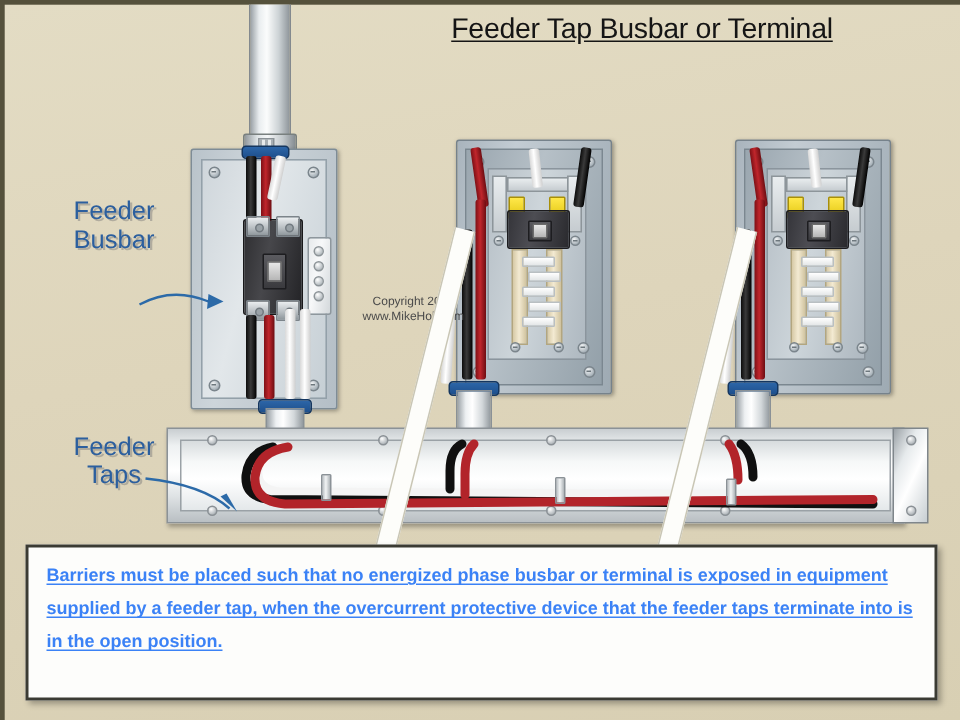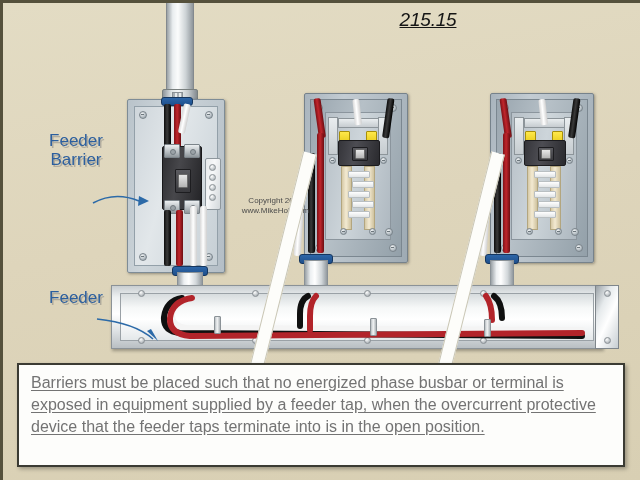--- a/index.html
+++ b/index.html
@@ -195,33 +195,33 @@
   }
 
   
   #caption{
     left:14px;top:360px;width:608px;height:104px;
     background:#fdfdfb;border:2px solid #3b3b33;
     box-shadow:2px 2px 4px rgba(0,0,0,.3);
     box-sizing:border-box;padding:7px 10px 0 12px;
   }
   #caption p{
-    margin:0;color:#737373;font-size:16px;line-height:22px;
-    text-decoration:underline;text-underline-offset:2px;
+    margin:0;color:#3b82f6;font-size:12px;line-height:22px;
+    text-decoration:underline;text-underline-offset:2px;font-weight:bold;
   }
 
   svg{display:block;overflow:visible;}
 </style>
 </head>
 <body>
 
 <div id="slide">
 
   <div class="abs" id="title">
-    <span class="code">215.15</span>
+    <span class="l">Feeder Tap Busbar or Terminal</span>
   </div>
 
   <div class="conduit-v abs" style="left:163px;top:-2px;width:26px;height:104px;"></div>
   <div class="coupling abs" style="left:159px;top:86px;width:34px;height:14px;"></div>
   <div class="abs" style="left:169px;top:89px;width:9px;height:8px;background:repeating-linear-gradient(90deg,#a8afb4 0 2px,#e8ebec 2px 4px);border:1px solid #8a9196;"></div>
 
   <div class="encl-outer abs" id="encl-left">
     <div class="encl-inner"></div>
     <div class="screw" style="left:11px;top:11px;"></div>
     <div class="screw" style="right:11px;top:11px;"></div>
@@ -380,29 +380,30 @@
     <div class="tie" style="left:258px;top:32px;width:5px;height:16px;"></div>
     <div class="tie" style="left:372px;top:33px;width:5px;height:16px;"></div>
   </div>
   <div class="endcap abs" style="left:592px;top:282px;width:22px;height:62px;">
     <div class="ww-screw" style="position:absolute;left:8px;top:4px;"></div>
     <div class="ww-screw" style="position:absolute;left:8px;bottom:4px;"></div>
   </div>
 
   <div class="abs bluelabel" id="lbl-foc">
     <div>Feeder</div>
-    <div>Barrier</div>
+    <div>Busbar</div>
   </div>
   <svg class="abs" style="left:88px;top:176px;" width="60" height="30">
     <path d="M 2 24 q 22 -12 46 -2" stroke="#2c6aa8" stroke-width="1.6" fill="none"></path>
     <polygon points="48,17 58,22 47,27" fill="#2c6aa8"></polygon>
   </svg>
 
   <div class="abs bluelabel" id="lbl-taps">
     <div>Feeder</div>
+    <div>Taps</div>
   </div>
   <svg class="abs" style="left:92px;top:306px;" width="80" height="34">
     <path d="M 2 10 q 38 4 56 20" stroke="#2c6aa8" stroke-width="1.6" fill="none"></path>
     <polygon points="52,22 63,32 56,20" fill="#2c6aa8"></polygon>
   </svg>
 
   <div class="abs" id="copyright">
     <div>Copyright 2023</div>
     <div>www.MikeHolt.com</div>
   </div>

